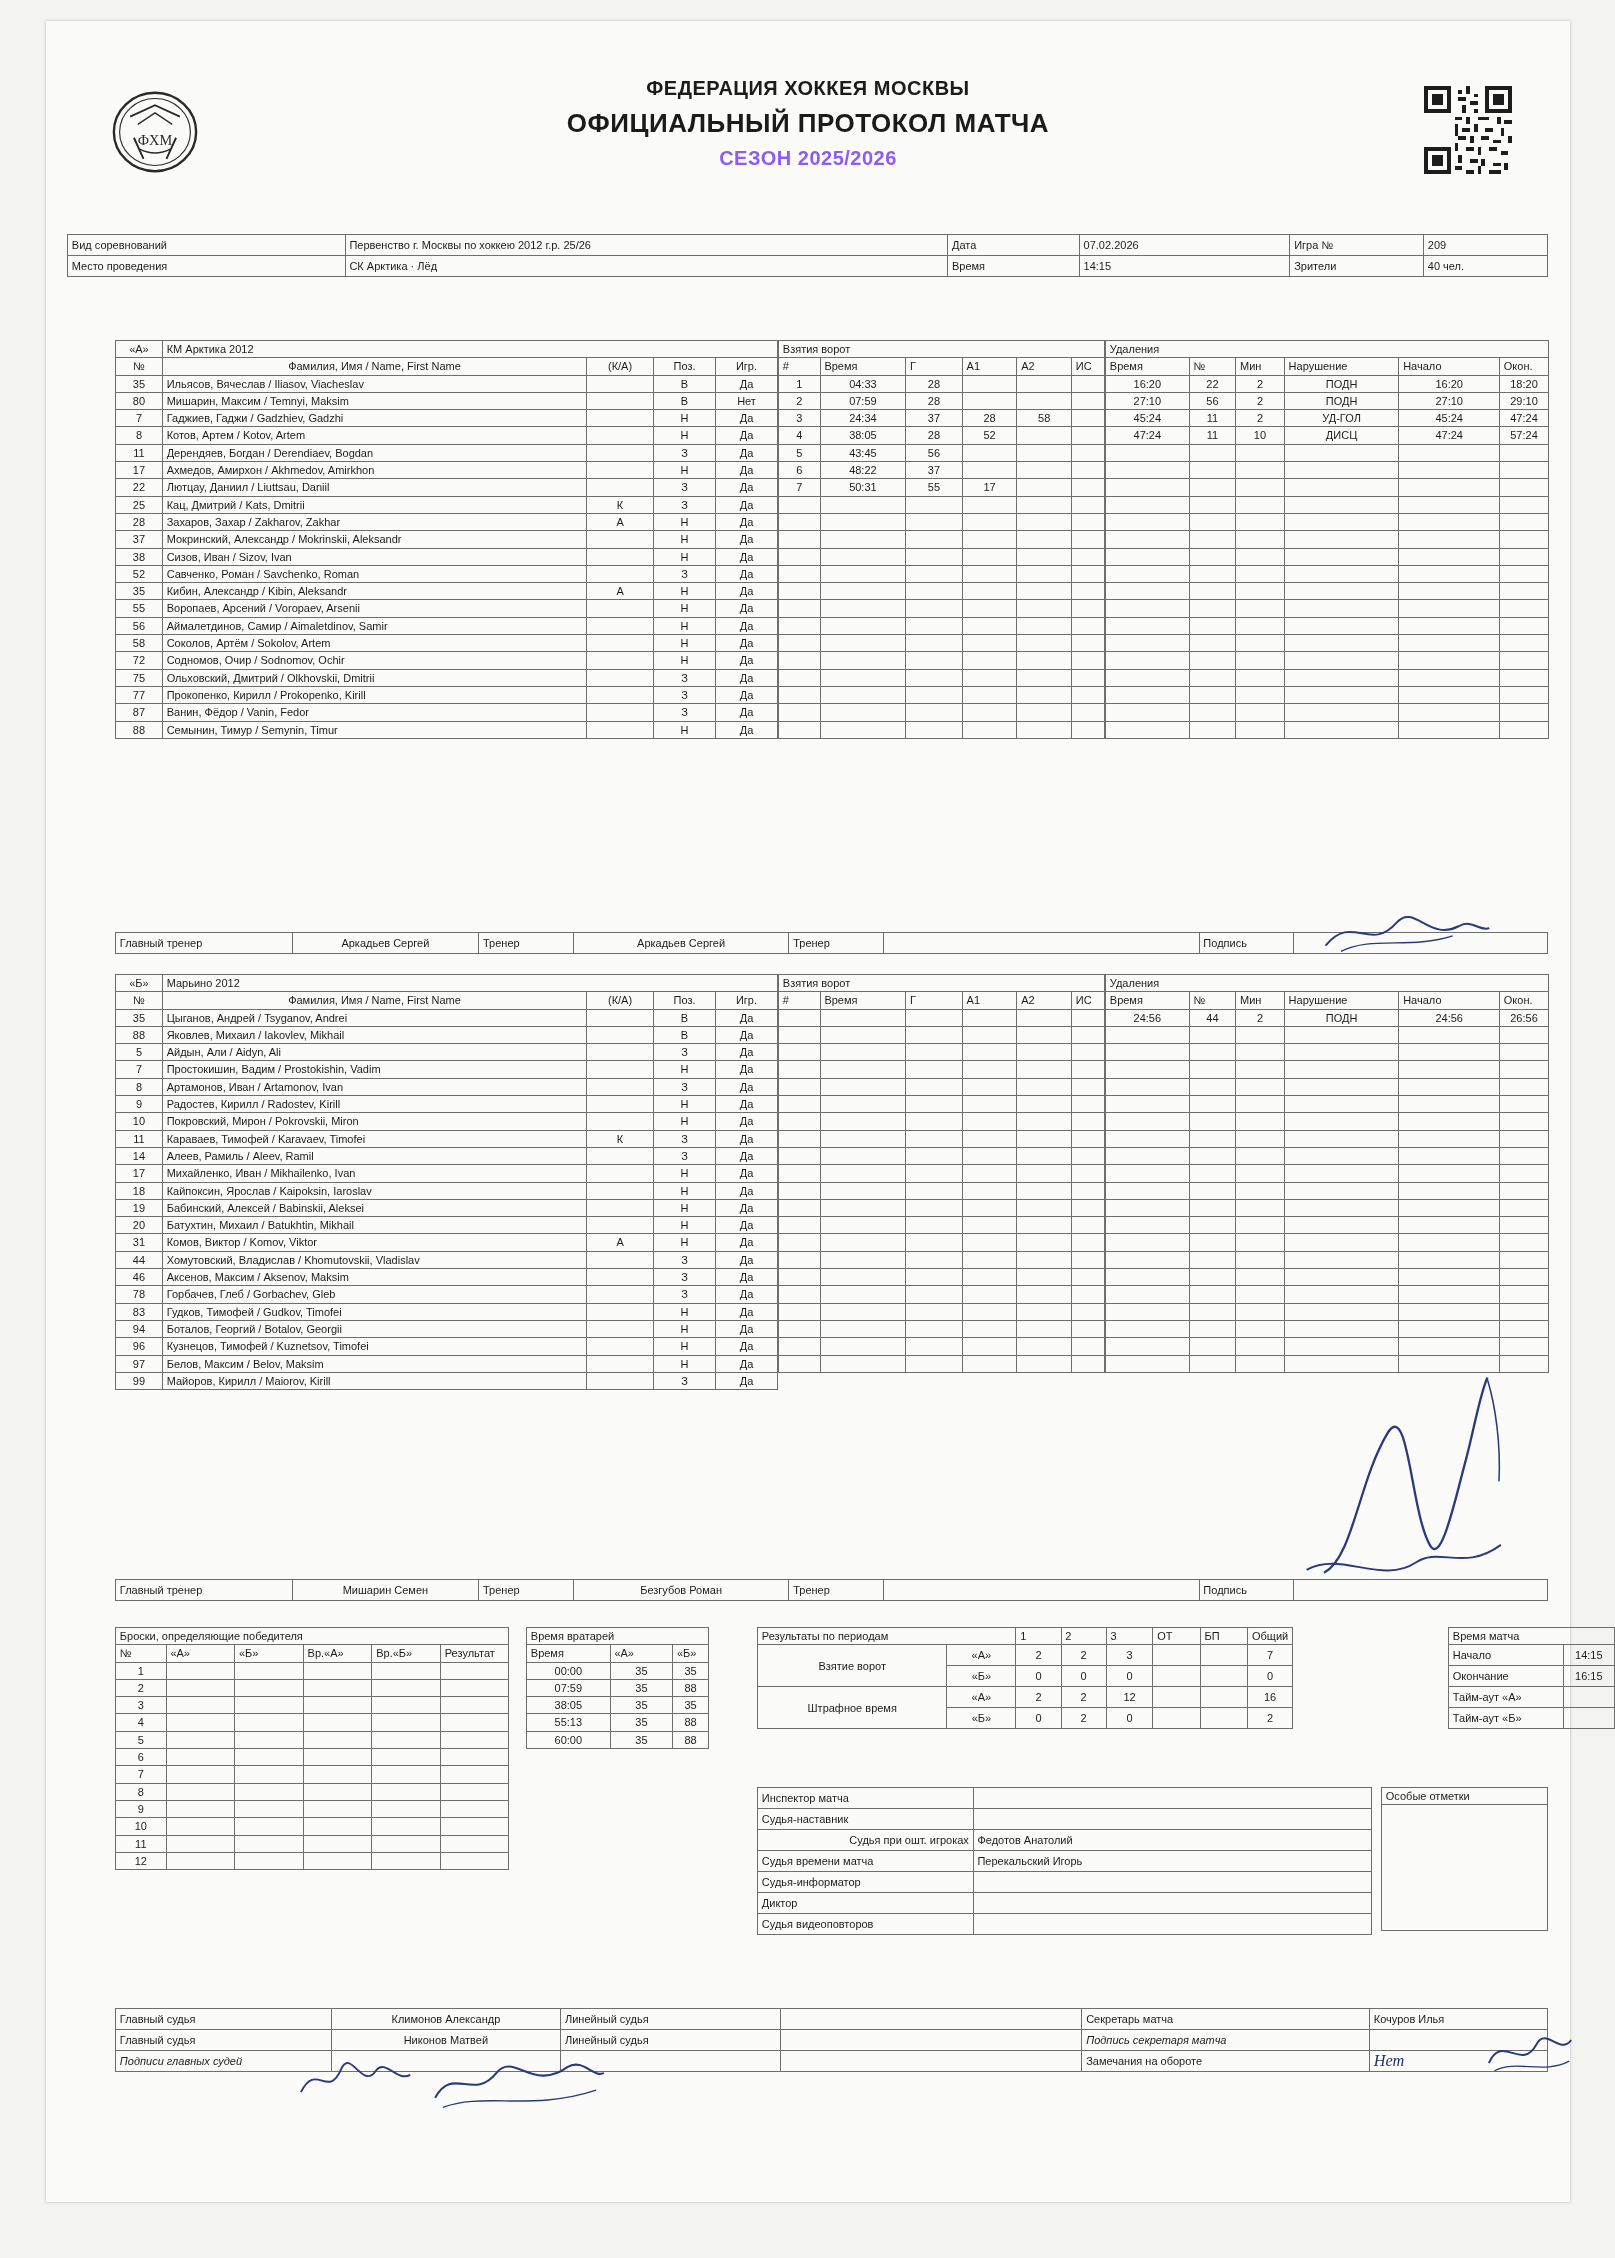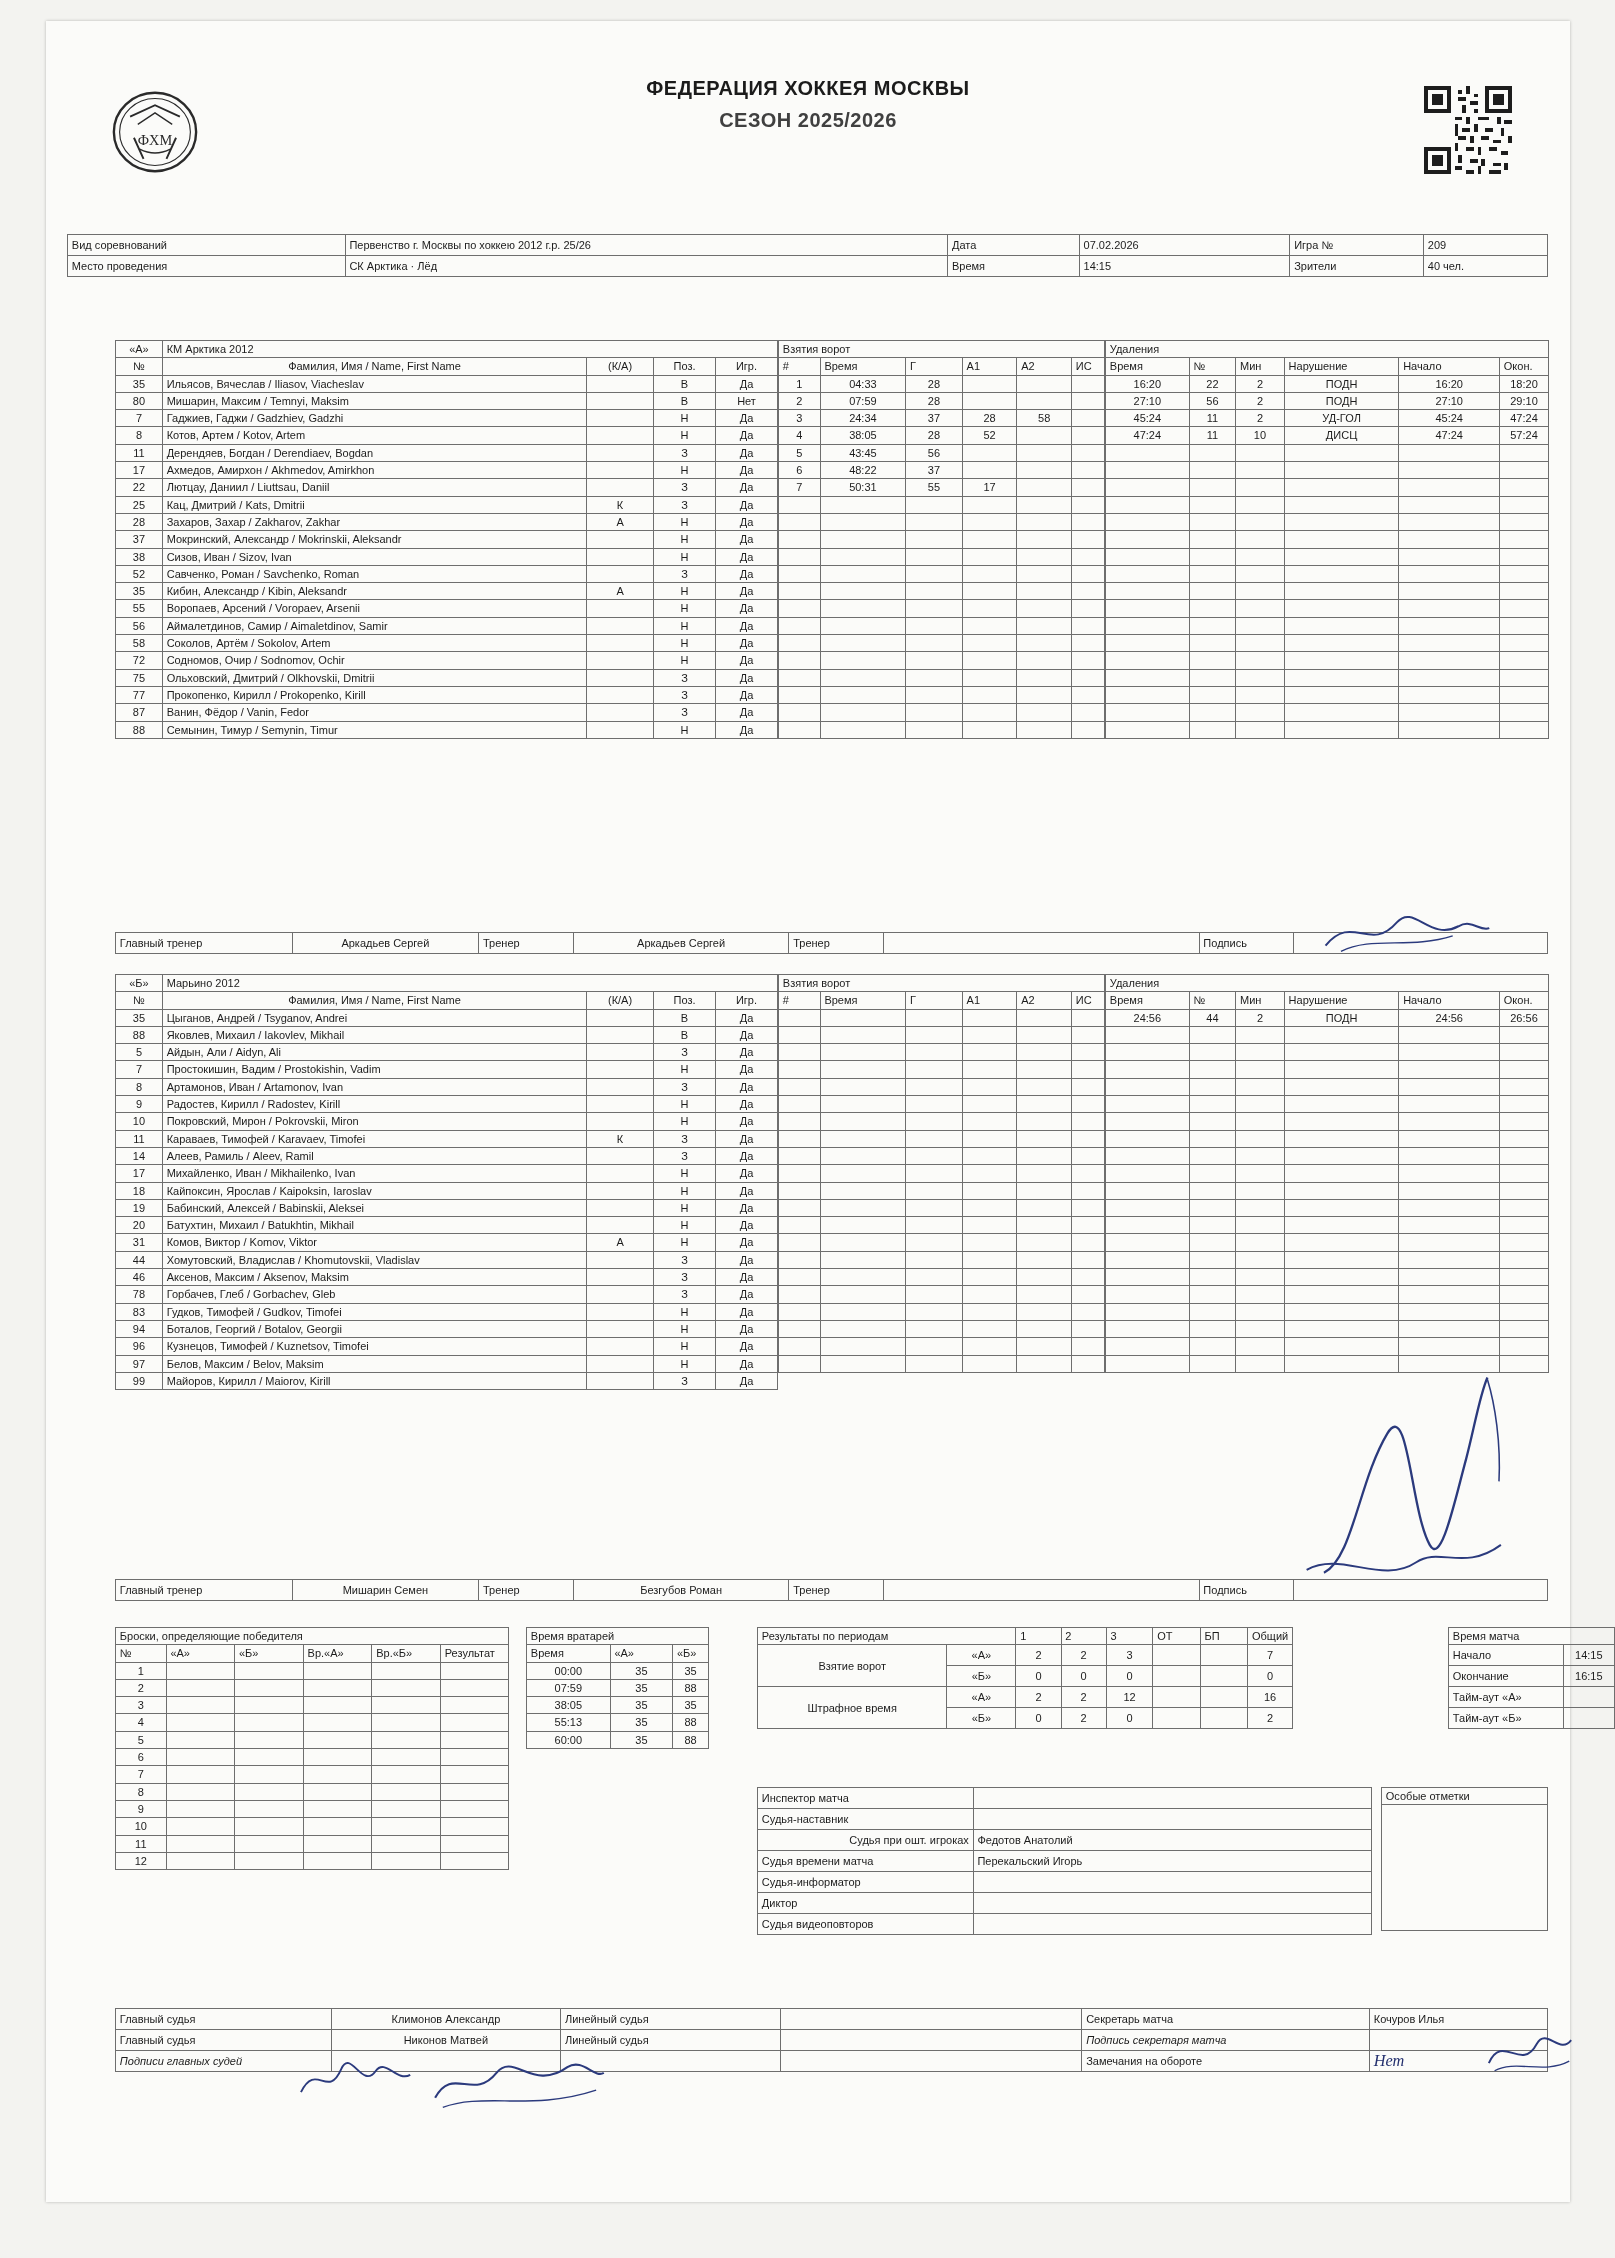--- a/index.html
+++ b/index.html
@@ -8,21 +8,21 @@
     position:relative;width:1616px;height:2259px;background:#f3f3f0;
     margin:0 auto;overflow:hidden;
   }
   .sheet{
     position:absolute;left:46px;top:21px;width:1524px;height:2181px;
     background:#fbfbf9;box-shadow:0 0 2.9px rgba(0,0,0,.25);
   }
   .hdr{position:absolute;left:0;top:56px;width:1524px;text-align:center;}
   .hdr .l1{font-size:20px;font-weight:bold;letter-spacing:0.5px;color:#1b1b1b;}
   .hdr .l2{font-size:26px;font-weight:bold;letter-spacing:0.5px;color:#1b1b1b;margin-top:7.7px;}
-  .hdr .l3{font-size:20px;font-weight:bold;letter-spacing:0.5px;color:#404040;margin-top:8.6px;}
+  .hdr .l3{font-size:20px;font-weight:bold;letter-spacing:0.5px;color:#8b5cf6;margin-top:8.6px;}
   .logo{position:absolute;left:65px;top:67px;width:88px;height:88px;}
   .qr{position:absolute;right:58px;top:65px;width:88px;height:88px;}
   .qr svg{display:block;}
 
   table{border-collapse:collapse;}
   .tbl{position:absolute;font-size:11px;color:#1c1c1c;}
   .tbl td,.tbl th{border:1px solid #6e6e6e;padding:0 3.8px;height:16.3px;line-height:16.3px;
     font-weight:normal;overflow:hidden;white-space:nowrap;}
   .c{text-align:center;}
   .l{text-align:left;}
@@ -104,20 +104,21 @@
         <rect x="8" y="21" width="2" height="1"></rect>
             <rect x="11" y="22" width="2" height="1"></rect>
         <rect x="14" y="21" width="1" height="2"></rect>
             <rect x="17" y="22" width="3" height="1"></rect>
       </g>
     </svg>
   </div>
 
   <div class="hdr">
     <div class="l1">ФЕДЕРАЦИЯ ХОККЕЯ МОСКВЫ</div>
+    <div class="l2">ОФИЦИАЛЬНЫЙ ПРОТОКОЛ МАТЧА</div>
     <div class="l3">СЕЗОН 2025/2026</div>
   </div>
 
   <table class="tbl" style="left:21px;top:213px;width:1481px;">
     <tbody>
           <tr class="tall">
       <td class="l b" style="width:269px">Вид соревнований</td>
       <td class="l" style="width:594px">Первенство г. Москвы по хоккею 2012 г.р. 25/26</td>
       <td class="l b" style="width:123px">Дата</td>
       <td class="l" style="width:202px">07.02.2026</td>

